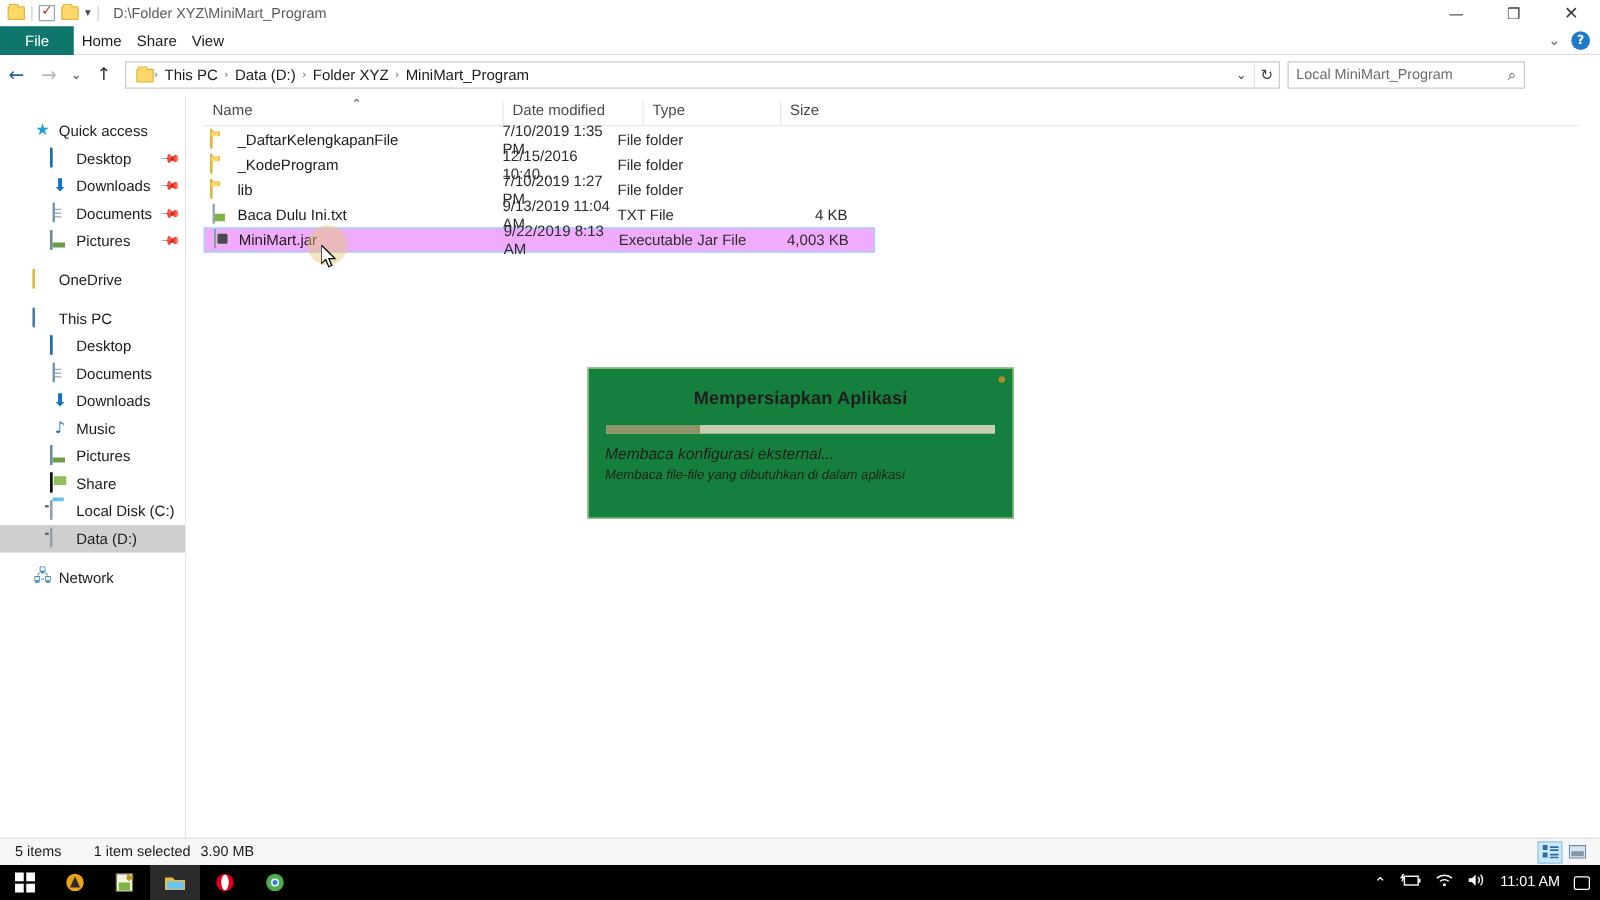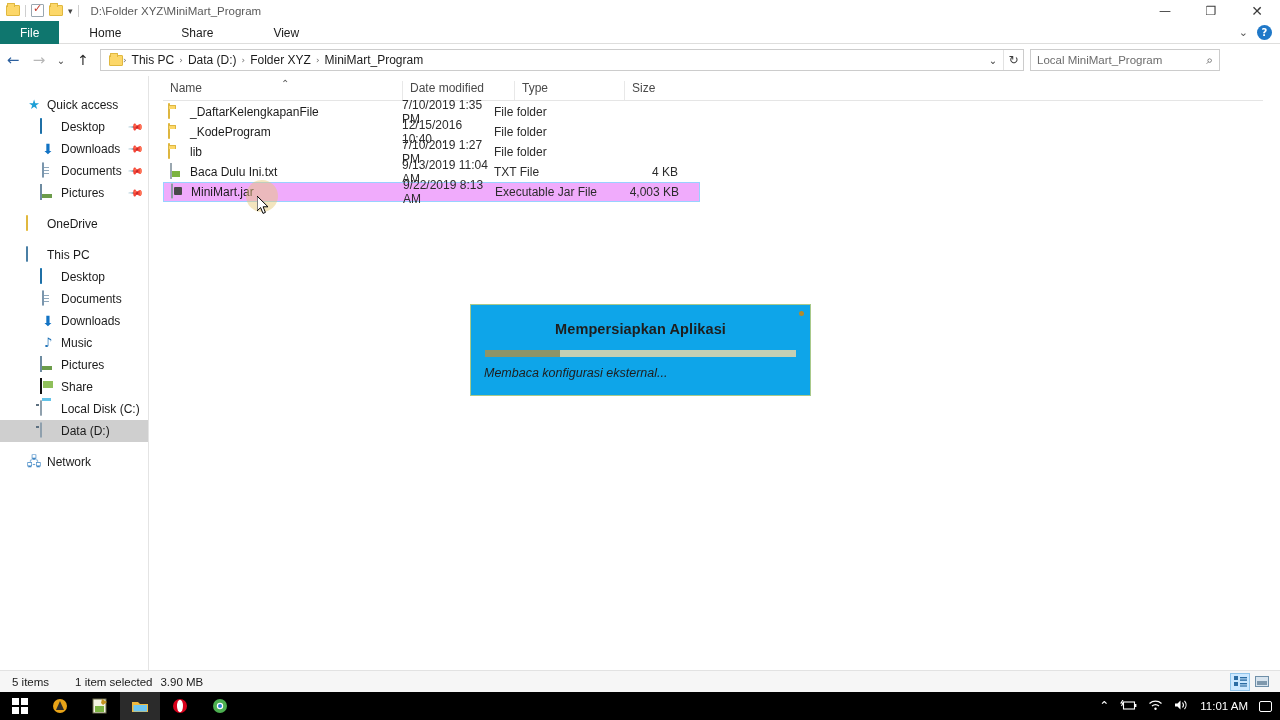--- a/index.html
+++ b/index.html
@@ -54,21 +54,21 @@
   }
   .winbtn.close { font-size: 14px; }
 
   
   .ribbon {
     position: absolute; left: 0; top: 21px; width: 1280px; height: 23px;
     background: #ffffff; border-bottom: 1px solid #dededd;
     display: flex; align-items: stretch;
   }
   .tab {
-    height: 23px; padding: 0 30px; display: flex; align-items: center;
+    height: 23px; padding: 0 6px; display: flex; align-items: center;
     font-size: 12px; color: #1b1b1b;
   }
   .tab.file {
     background: #0f766e; color: #ffffff; padding: 0 20px;
     justify-content: center; min-width: 52px;
   }
   .ribbon-right {
     margin-left: auto; display: flex; align-items: center; gap: 9px;
     padding-right: 8px;
   }
@@ -248,22 +248,22 @@
     width: 13px; height: 14px; margin: 1px 0 0 2px; background: #ffffff;
     border: 1px solid #8e9ba4; position: relative; border-radius: 1px;
   }
   .fico-jar::after {
     content: ""; position: absolute; left: 2px; top: 3px; width: 8px; height: 8px;
     background: #4a4a4a; border-radius: 1px;
   }
 
   
   .splash {
-    position: absolute; left: 470px; top: 304px; width: 341px; height: 92px;
-    background: #0ea5e9; border: 1px solid #a8c98a;
+    position: absolute; left: 470px; top: 294px; width: 341px; height: 121px;
+    background: #15803d; border: 1px solid #a8c98a;
   }
   .splash-dot {
     position: absolute; right: 6px; top: 6px; width: 5px; height: 5px;
     border-radius: 50%; background: #b58a2a;
   }
   .splash-title {
     text-align: center; font-size: 14.5px; font-weight: bold; color: #1e1e1e;
     margin-top: 16px; letter-spacing: .1px;
   }
   .progress-track {
@@ -547,20 +547,21 @@
   </div>
 </div>
 
 <div class="splash">
   <span class="splash-dot"></span>
   <div class="splash-title">Mempersiapkan Aplikasi</div>
   <div class="progress-track">
     <div class="progress-fill" id="pfill" style="width: 24%;"></div>
   </div>
   <div class="splash-line1">Membaca konfigurasi eksternal...</div>
+  <div class="splash-line2">Membaca file-file yang dibutuhkan di dalam aplikasi</div>
 </div>
 
 <div class="click-glow"></div>
 <svg class="cursor" viewBox="0 0 14 20">
   <polygon points="0,0 0,15 3.6,11.6 6,17.4 8.4,16.4 6.1,10.8 11,10.8" fill="#ffffff" stroke="#000000" stroke-width="1"></polygon>
 </svg>
 
 <div class="statusbar">
   <span class="st-text st-items">5 items</span>
   <span class="st-text st-sel">1 item selected</span>

